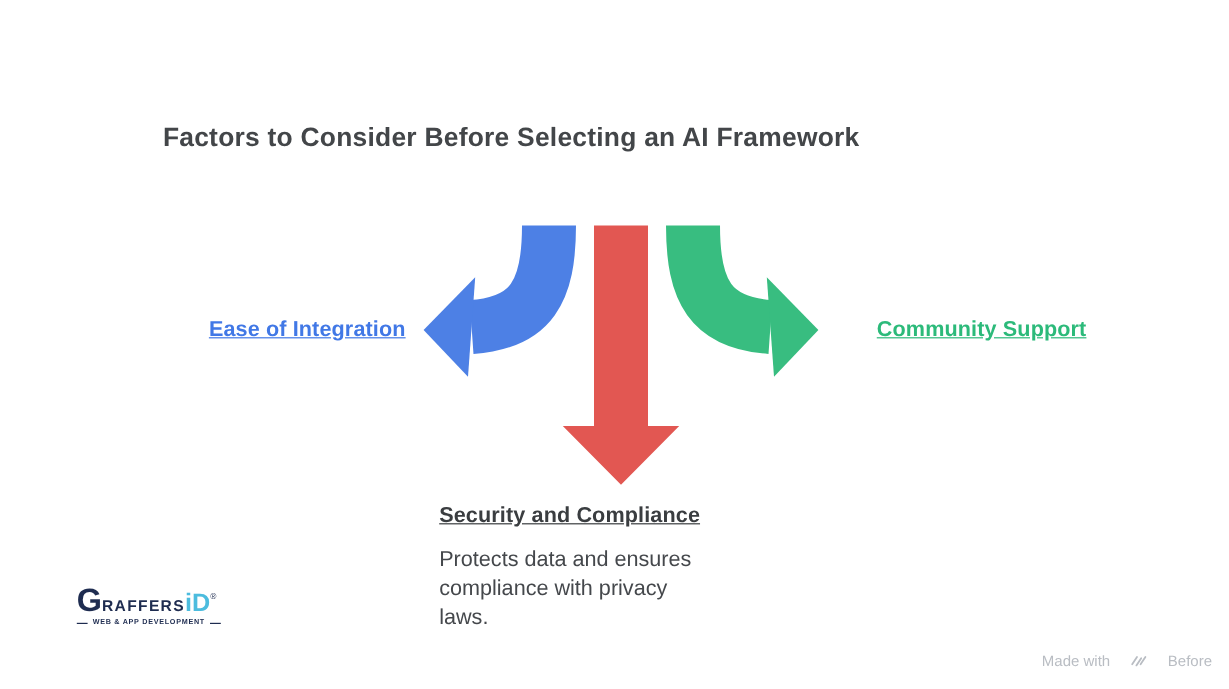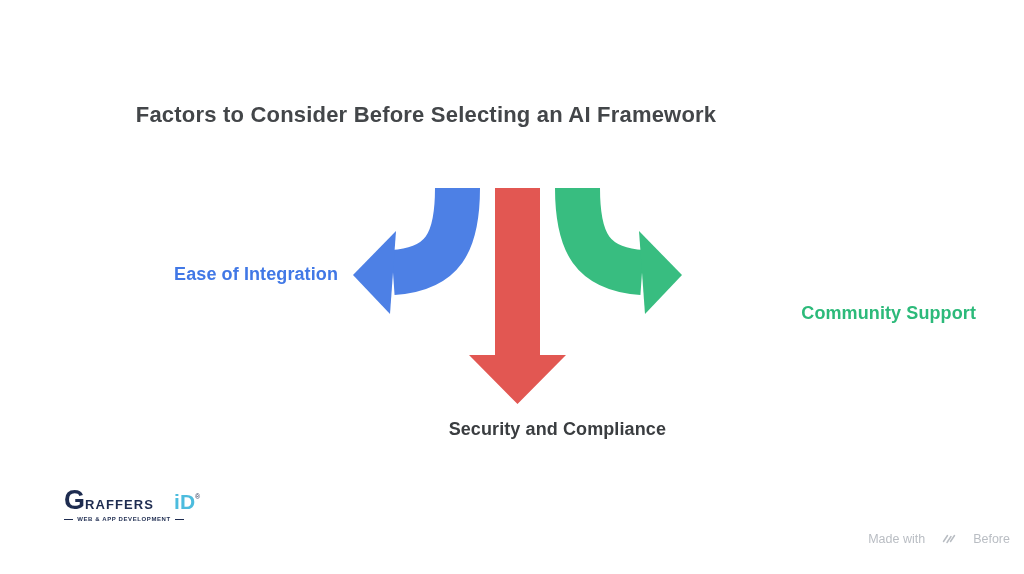--- a/index.html
+++ b/index.html
@@ -19,50 +19,51 @@
     color: #434649;
     letter-spacing: 0.2px;
   }
   .arrows-svg { position: absolute; top: 0; left: 0; }
 
   .factor { position: absolute; }
   .factor h2 {
     font-size: 18px; font-weight: 700;
     margin-bottom: 14px;
     letter-spacing: 0.1px;
+    text-decoration: underline;
   }
   .factor p {
     font-size: 18px; line-height: 24px;
     color: #45484c;
     white-space: pre-line;
   }
   .factor-left  { left: 60px;  top: 264px; width: 278px; text-align: right; }
   .factor-left h2 { color: #4178e6; }
-  .factor-right { left: 716px; top: 264px; width: 260px; text-align: right; margin-top: 39px; }
+  .factor-right { left: 688px; top: 264px; width: 260px; text-align: center; }
   .factor-right h2 { color: #2cba7a; }
-  .factor-bottom{ left: 366px; top: 419px; width: 300px; text-align: right; }
+  .factor-bottom{ left: 366px; top: 419px; width: 300px; text-align: left; }
   .factor-bottom h2 { color: #3a3d40; }
 
   .logo { position: absolute; left: 64px; top: 465px; width: 120px; }
   .logo-row { display: flex; align-items: baseline; white-space: nowrap; }
   .logo-g      { font-size: 27px; font-weight: 700; color: #1e2c50; line-height: 1; }
   .logo-rest   { font-size: 13px; font-weight: 700; color: #1e2c50; letter-spacing: 1.1px; margin-top: 32px; }
-  .logo-accent { font-size: 21px; font-weight: 700; color: #4cbcde; line-height: 1; margin-left: 20px; }
+  .logo-accent { font-size: 21px; font-weight: 700; color: #4cbcde; line-height: 1; }
   .logo-reg    { font-size: 7px; color: #1e2c50; vertical-align: super; position: relative; top: -10px; }
   .logo-tagline {
     display: flex; align-items: center; justify-content: center;
     gap: 4px; margin-top: 2px;
   }
   .logo-tagline .dash { width: 9px; height: 0; border-top: 1px solid #1e2c50; }
   .logo-tagline .tag-text {
     font-size: 6px; font-weight: 700; color: #1e2c50; letter-spacing: 0.6px;
   }
 
   .attribution {
-    position: absolute; right: 14px; bottom: 28px;
+    position: absolute; right: 14px; bottom: 16px;
     display: flex; align-items: center; gap: 17px;
     font-size: 12.5px; color: #b9bdc3;
   }
   .attribution .napkin-name { font-weight: 400; }
 </style>
 </head>
 <body>
 
 <div class="title">Factors to Consider Before Selecting an AI Framework</div>
 
@@ -86,20 +87,23 @@
 <div class="factor factor-left">
   <h2>Ease of Integration</h2>
 </div>
 
 <div class="factor factor-right">
   <h2>Community Support</h2>
 </div>
 
 <div class="factor factor-bottom">
   <h2>Security and Compliance</h2>
+  <p>Protects data and ensures
+compliance with privacy
+laws.</p>
 </div>
 
 <div class="logo">
   <div class="logo-row">
     <span class="logo-g">G</span>
       <span class="logo-rest">RAFFERS</span>
       <span class="logo-accent">iD</span>
       <span class="logo-reg">®</span>
   </div>
   <div class="logo-tagline">

